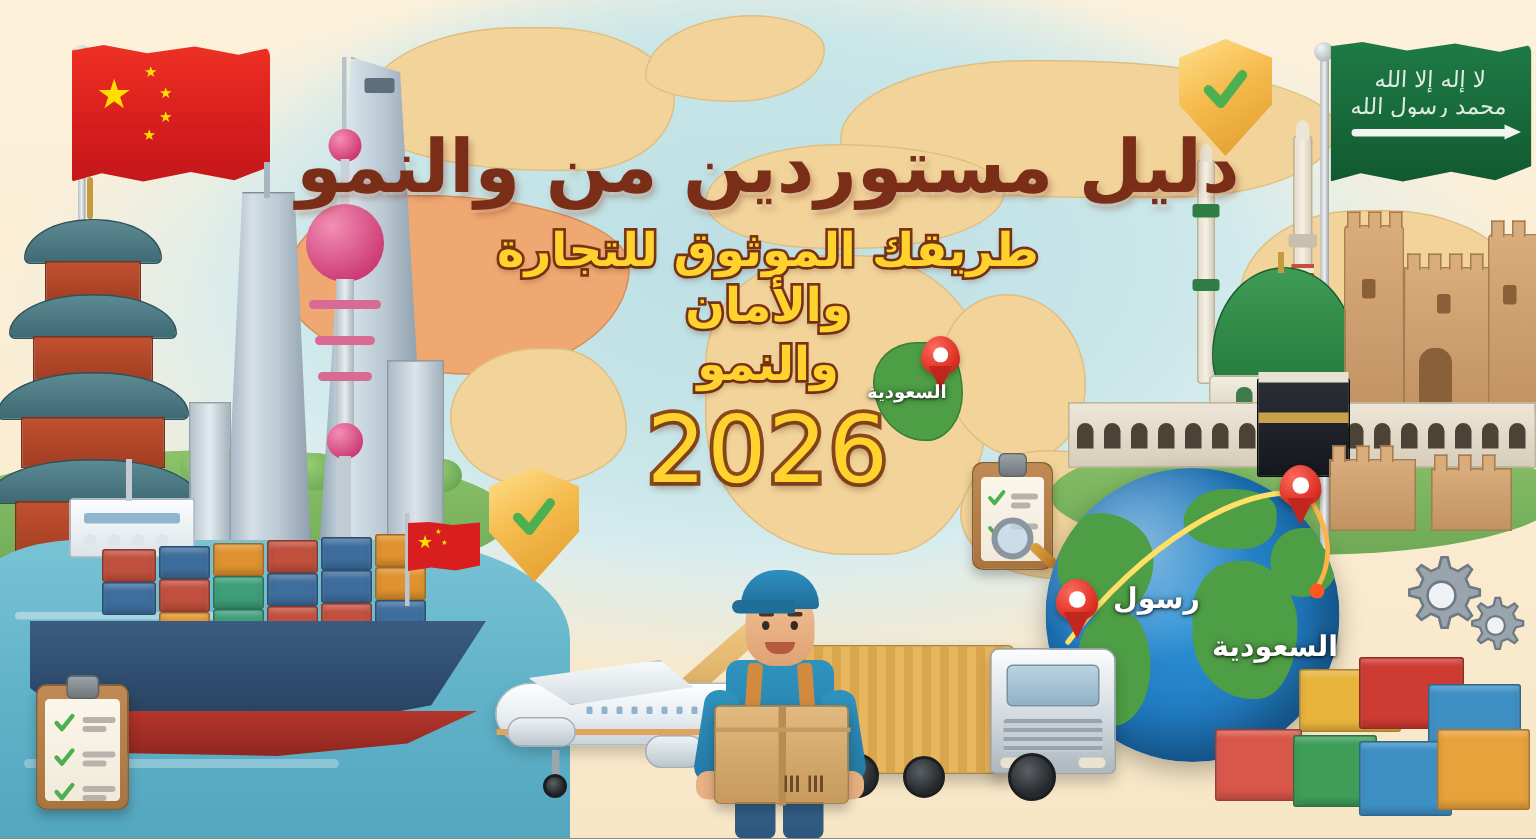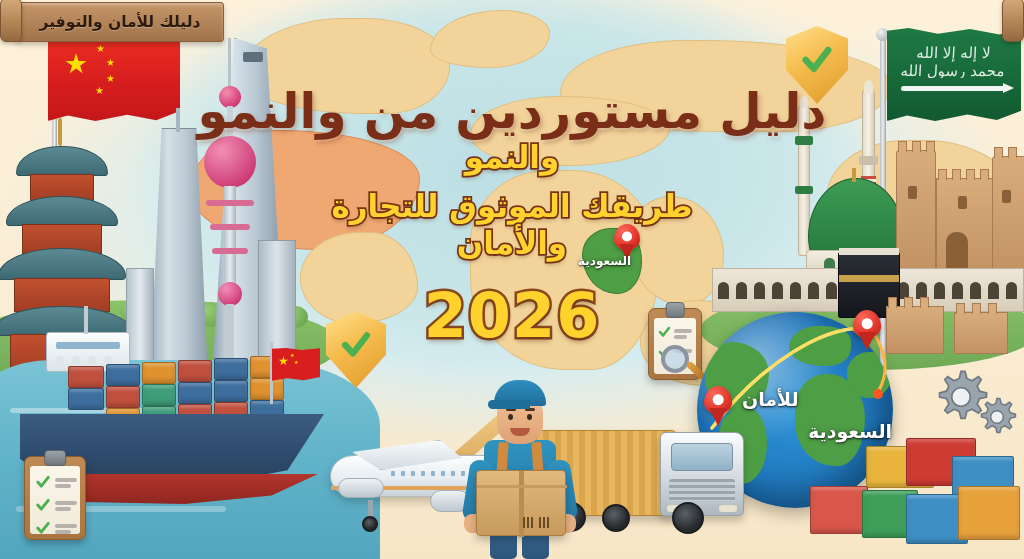--- a/index.html
+++ b/index.html
@@ -26,21 +26,21 @@
     text-shadow:0 2px 0 #fff3, 2px 3px 5px rgba(120,50,20,.35);
     direction:rtl;line-height:1.05;
   }
   .subtitle{
     margin-top:12px;font-size:31px;font-weight:bold;color:#FFD22E;direction:rtl;
     line-height:1.18;max-width:470px;margin-left:auto;margin-right:auto;
     -webkit-text-stroke:3.5px #7A3416;paint-order:stroke fill;
     text-shadow:0 3px 4px rgba(90,40,15,.35);
   }
   .year{
-    margin-top:18px;font-size:62px;font-weight:bold;color:#FFD22E;letter-spacing:1px;
+    margin-top:2px;font-size:62px;font-weight:normal;color:#FFD22E;letter-spacing:1px;
     -webkit-text-stroke:5px #8A4A1E;paint-order:stroke fill;
     text-shadow:0 4px 5px rgba(90,40,15,.4);
   }
   
   .scroll{left:398px;top:342px;width:240px;height:44px;}
   .scroll-body{position:absolute;left:16px;top:2px;width:208px;height:40px;
     background:linear-gradient(180deg,#C6966A 0%,#B4855A 48%,#A0734B 100%);
     border:1.5px solid #8A5F3C;border-radius:3px;
     box-shadow:inset 0 2px 3px rgba(255,255,255,.3),0 3px 5px rgba(0,0,0,.22);}
   .scroll-roll{position:absolute;top:-2px;width:22px;height:44px;border-radius:6px;
@@ -455,21 +455,21 @@
   </svg>
 
   <div class="pin" style="left:704px;top:386px;width:28px;height:40px;">
     <div class="pin-head" style="width:28px;height:28px;"></div>
     <div class="pin-tip" style="top:22px;border-left:9px solid transparent;border-right:9px solid transparent;border-top:18px solid #C2271F;"></div>
   </div>
   <div class="pin" style="left:853px;top:310px;width:28px;height:40px;">
     <div class="pin-head" style="width:28px;height:28px;"></div>
     <div class="pin-tip" style="top:22px;border-left:9px solid transparent;border-right:9px solid transparent;border-top:18px solid #C2271F;"></div>
   </div>
-  <div class="geo-label" style="left:742px;top:388px;font-size:19px;">للأمان</div>
+  <div class="geo-label" style="left:742px;top:388px;font-size:19px;">رسول</div>
   <div class="geo-label" style="left:808px;top:420px;font-size:19px;">السعودية</div>
 
   <svg style="position:absolute;left:932px;top:368px;width:58px;height:58px;" viewBox="0 0 100 100">
     <g fill="#9AA4AD" stroke="#6F7983" stroke-width="3">
       <path d="M50 6 l7 0 3 12 9 4 11-7 5 5 -7 11 4 9 12 3 0 7 -12 3 -4 9 7 11 -5 5 -11-7 -9 4 -3 12 -7 0 -3-12 -9-4 -11 7 -5-5 7-11 -4-9 -12-3 0-7 12-3 4-9 -7-11 5-5 11 7 9-4z"></path>
     </g>
     <circle cx="50" cy="50" r="16" fill="#EFF2F4" stroke="#6F7983" stroke-width="3"></circle>
   </svg>
   <svg style="position:absolute;left:976px;top:396px;width:42px;height:42px;" viewBox="0 0 100 100">
     <g fill="#9AA4AD" stroke="#6F7983" stroke-width="3.5">
@@ -569,25 +569,19 @@
       <div style="position:absolute;left:0;top:14px;width:90px;height:3px;background:#C49C62;"></div>
       <div style="position:absolute;left:46px;bottom:7px;width:10px;height:11px;
            background:repeating-linear-gradient(90deg,#6B4B26 0 2px,transparent 2px 4px);"></div>
       <div style="position:absolute;left:62px;bottom:7px;width:10px;height:11px;
            background:repeating-linear-gradient(90deg,#6B4B26 0 2px,transparent 2px 4px);"></div>
     </div>
   </div>
 
   <div class="layer title-wrap">
     <div class="main-title">دليل مستوردين من والنمو</div>
+    <div class="subtitle">طريقك الموثوق للتجارة والأمان</div>
     <div class="subtitle" style="margin-top:2px;">والنمو</div>
-    <div class="subtitle">طريقك الموثوق للتجارة والأمان</div>
     <div class="year">2026</div>
   </div>
 
-  <div class="scroll">
-    <div class="scroll-body"></div>
-    <div class="scroll-roll l"></div>
-    <div class="scroll-roll r"></div>
-    <div class="scroll-text">دليلك للأمان والتوفير</div>
-  </div>
 
 </div>
 
 </body></html>

